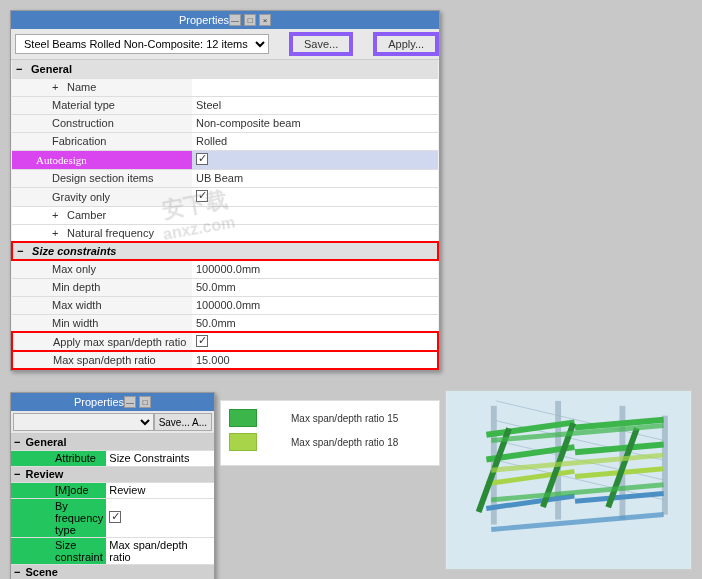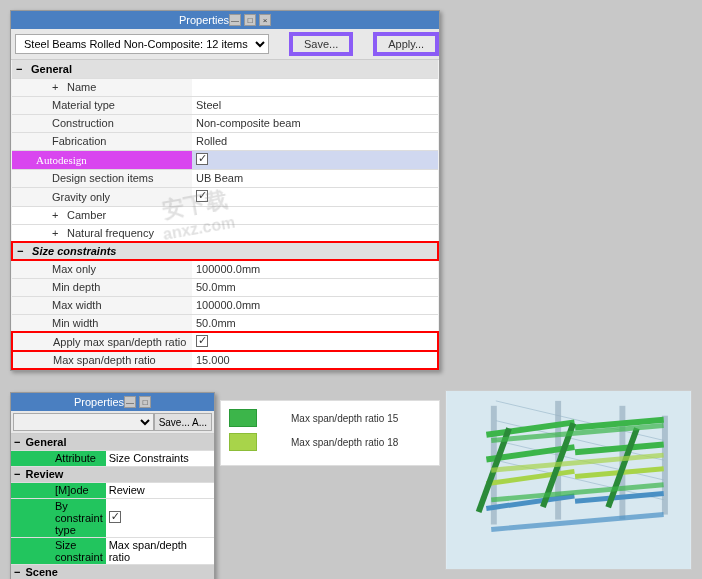--- a/index.html
+++ b/index.html
@@ -399,21 +399,21 @@
         <td colspan="2">
           <span style="margin-right:2px;">−</span>
           <span>Review</span>
         </td>
       </tr>
       <tr>
         <td class="prop-left">[M]ode</td>
         <td class="prop-right">Review</td>
       </tr>
       <tr>
-        <td class="prop-left">By constraint type</td>
+        <td class="prop-left">By frequency type</td>
         <td class="prop-right"><span class="checkbox-icon checked"></span></td>
       </tr>
       <tr>
         <td class="prop-left">Size constraint</td>
         <td class="prop-right">Max span/depth ratio</td>
       </tr>
       <tr class="sec-header">
         <td colspan="2">
           <span style="margin-right:2px;">−</span>
           <span>Scene</span>

